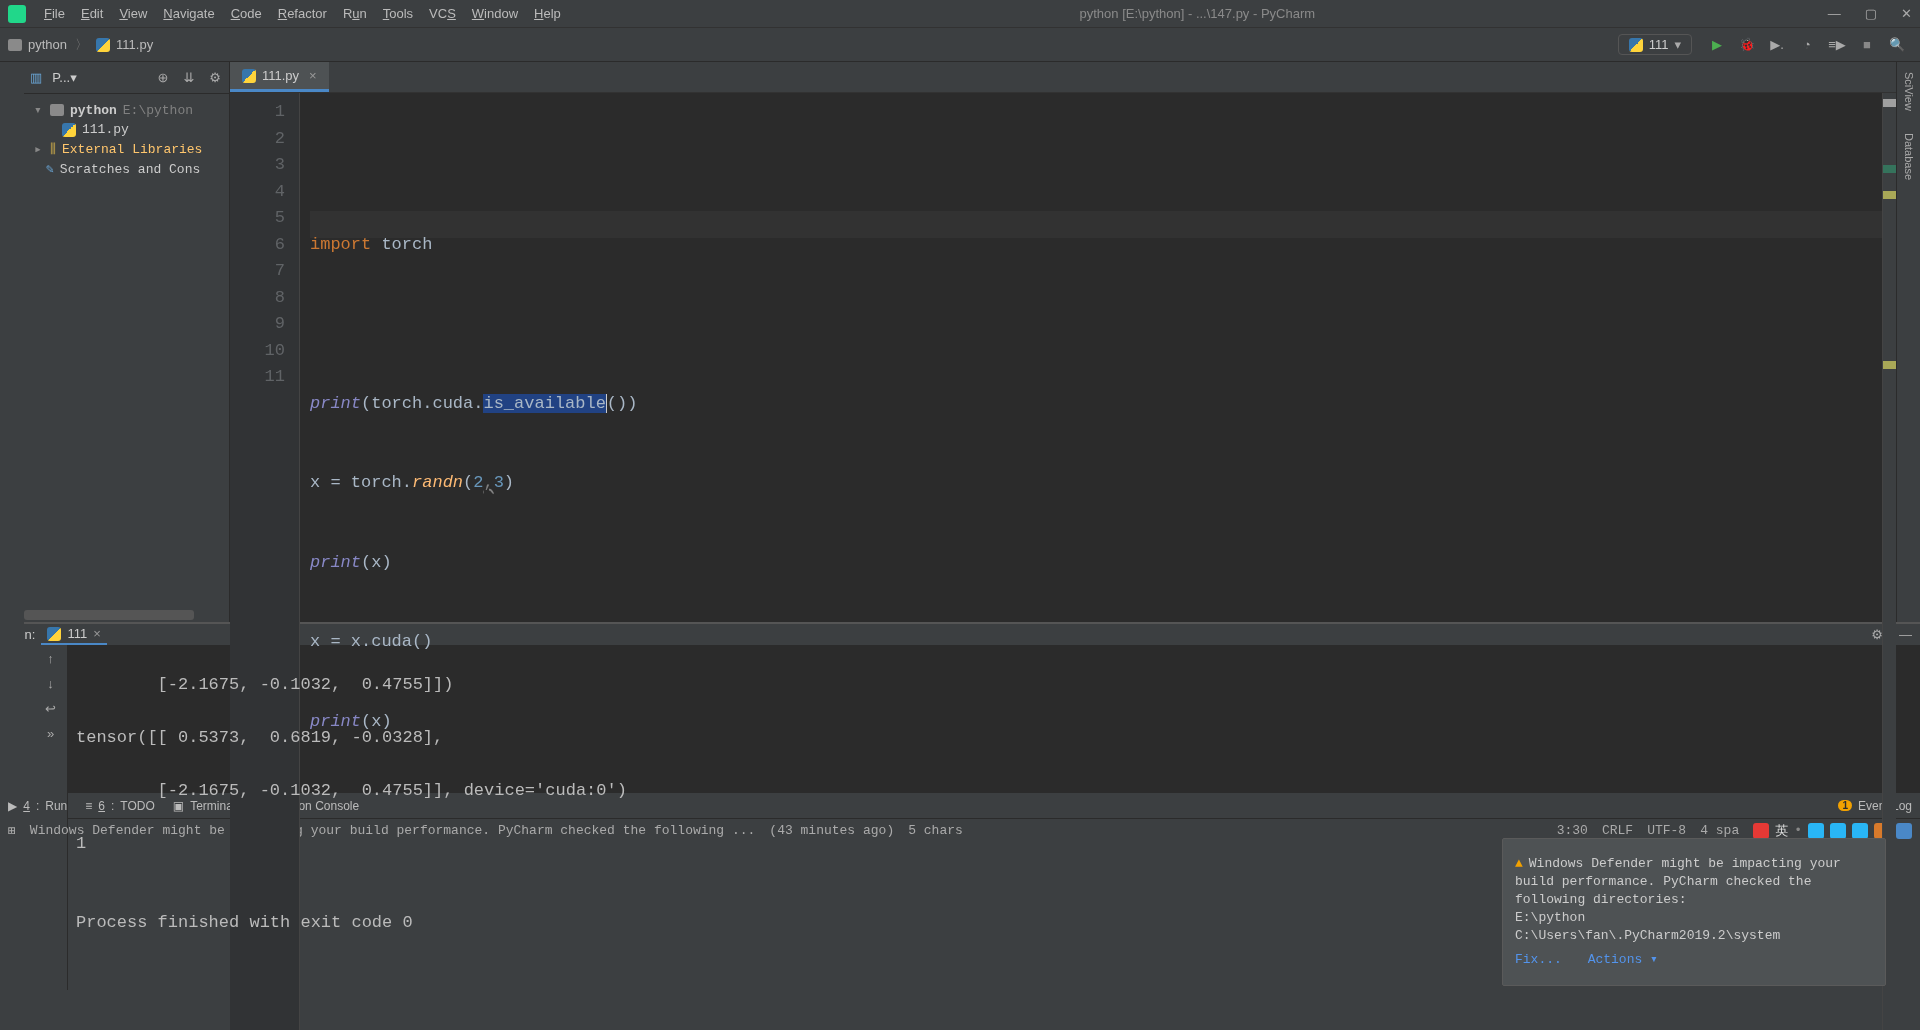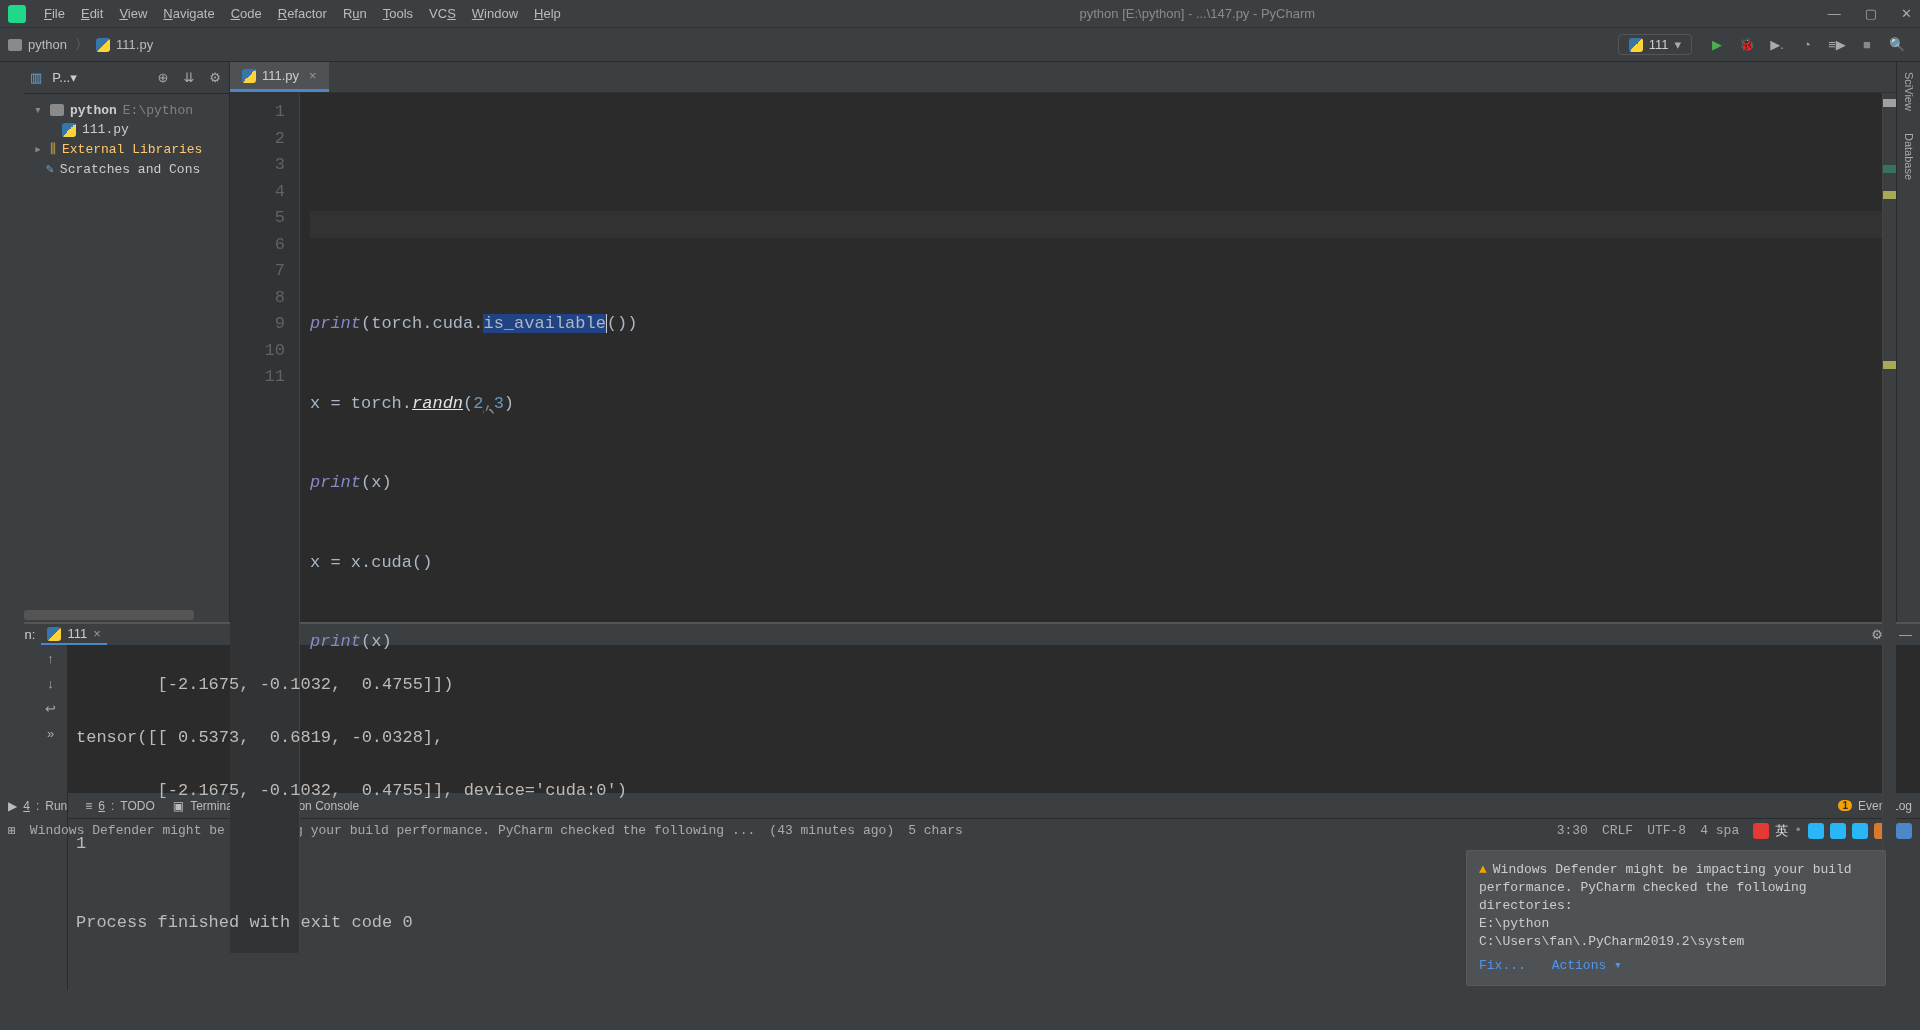--- a/index.html
+++ b/index.html
@@ -50,21 +50,21 @@
 
 .editorarea { flex:1; display:flex; flex-direction:column; background:#2b2b2b; position:relative; }
 .edtabbar { height:32px; background:#3c3f41; display:flex; align-items:flex-end; border-bottom:1px solid #323232; }
 .edtab { display:flex; align-items:center; gap:6px; padding:6px 12px; background:#4e5254; border-bottom:3px solid #4a88c7; color:#ccc; font-size:13px; }
 .edtab .pyi { width:14px; height:14px; background:linear-gradient(135deg,#3776ab 50%,#ffd43b 50%); border-radius:3px; display:inline-block; }
 .edtab .x { color:#999; margin-left:4px; cursor:pointer; }
 .editor { flex:1; display:flex; font-size:17px; line-height:26.5px; }
 .gut { width:70px; background:#313335; color:#606366; text-align:right; padding:6px 14px 6px 0; border-right:1px solid #444; }
 .editor .code { flex:1; padding:6px 0 6px 10px; color:#a9b7c6; white-space:pre; position:relative; }
 .kw { color:#cc7832; }
-.fn { color:#e5e5e5; font-style:italic;text-decoration:underline;}
+.fn { color:#fdba74; font-style:italic;}
 .pr { color:#8888c6; font-style:italic;}
 .num { color:#6897bb; }
 .sel { background:#214283; }
 .caretline { position:absolute; left:0; right:0; height:26.5px; background:#323232; top:59px; z-index:0; }
 .editor .code > div { position:relative; z-index:1; }
 .caret { border-right:1px solid #ccc; }
 .ed-scroll { width:14px; background:#3c3f41; border-left:1px solid #444; position:relative; }
 .ed-scroll .mark { position:absolute; width:100%; height:8px; background:#a9a857; left:0; }
 
 
@@ -81,21 +81,21 @@
 .runhdr .spacer { flex:1; }
 .runhdr .ic { color:#aaa; cursor:pointer; margin-left:10px; }
 .runbody { flex:1; display:flex; }
 .runside { width:34px; background:#3c3f41; display:flex; flex-direction:column; align-items:center; padding-top:6px; gap:10px; color:#aaa; }
 .runside .play { color:#4caf50; }
 .runside .stop { color:#c75450; }
 .runside2 { width:34px; background:#3c3f41; display:flex; flex-direction:column; align-items:center; padding-top:6px; gap:10px; color:#aaa; border-right:1px solid #2b2b2b;}
 .runout { flex:1; padding:0 8px; color:#bbb; font-size:17px; line-height:26.5px; white-space:pre; overflow:hidden; position:relative;}
 
 
-.notif { position:absolute; right:34px; bottom:44px; width:420px; background:#4e5254; border:1px solid #5a5a5a; border-radius:2px; padding:10px 12px; font-size:13px; line-height:18px; color:#ccc; }
+.notif { position:absolute; right:34px; bottom:44px; width:384px; background:#4e5254; border:1px solid #5a5a5a; border-radius:2px; padding:16px 12px; font-size:13px; line-height:18px; color:#ccc; }
 .notif .warn { color:#f2a100; margin-right:6px; }
 .notif .links { margin-top:6px; }
 .notif .links span { color:#5394ec; cursor:pointer; margin-right:18px; }
 
 
 .bottombar { height:26px; background:#3c3f41; border-top:1px solid #2b2b2b; display:flex; align-items:center; padding:0 8px; gap:18px; color:#bbb; font-size:12px; }
 .bottombar .bt { display:flex; align-items:center; gap:6px; cursor:pointer; }
 .bottombar .spacer { flex:1; }
 .bottombar .badge { background:#f2a100; color:#2b2b2b; border-radius:8px; padding:0 4px; font-size:10px; font-weight:bold;}
 
@@ -212,20 +212,21 @@
         <div>5</div>
         <div>6</div>
         <div>7</div>
         <div>8</div>
         <div>9</div>
         <div>10</div>
         <div>11</div>
       </div>
       <div class="code">
         <div class="caretline"></div>
+        <div><span class="kw">import</span><span> torch</span></div>
         <div>&nbsp;</div>
         <div><span class="pr">print</span><span>(torch.cuda.</span><span class="sel">is_available</span><span class="caret"></span><span>())</span></div>
         <div><span>x = torch.</span><span class="fn">randn</span><span>(</span><span class="num">2</span><span style="color:#808080;text-decoration:underline wavy #808080;">,</span><span class="num">3</span><span>)</span></div>
         <div><span class="pr">print</span><span>(x)</span></div>
         <div><span>x = x.cuda()</span></div>
         <div><span class="pr">print</span><span>(x)</span></div>
         <div>&nbsp;</div>
         <div>&nbsp;</div>
         <div>&nbsp;</div>
       </div>

